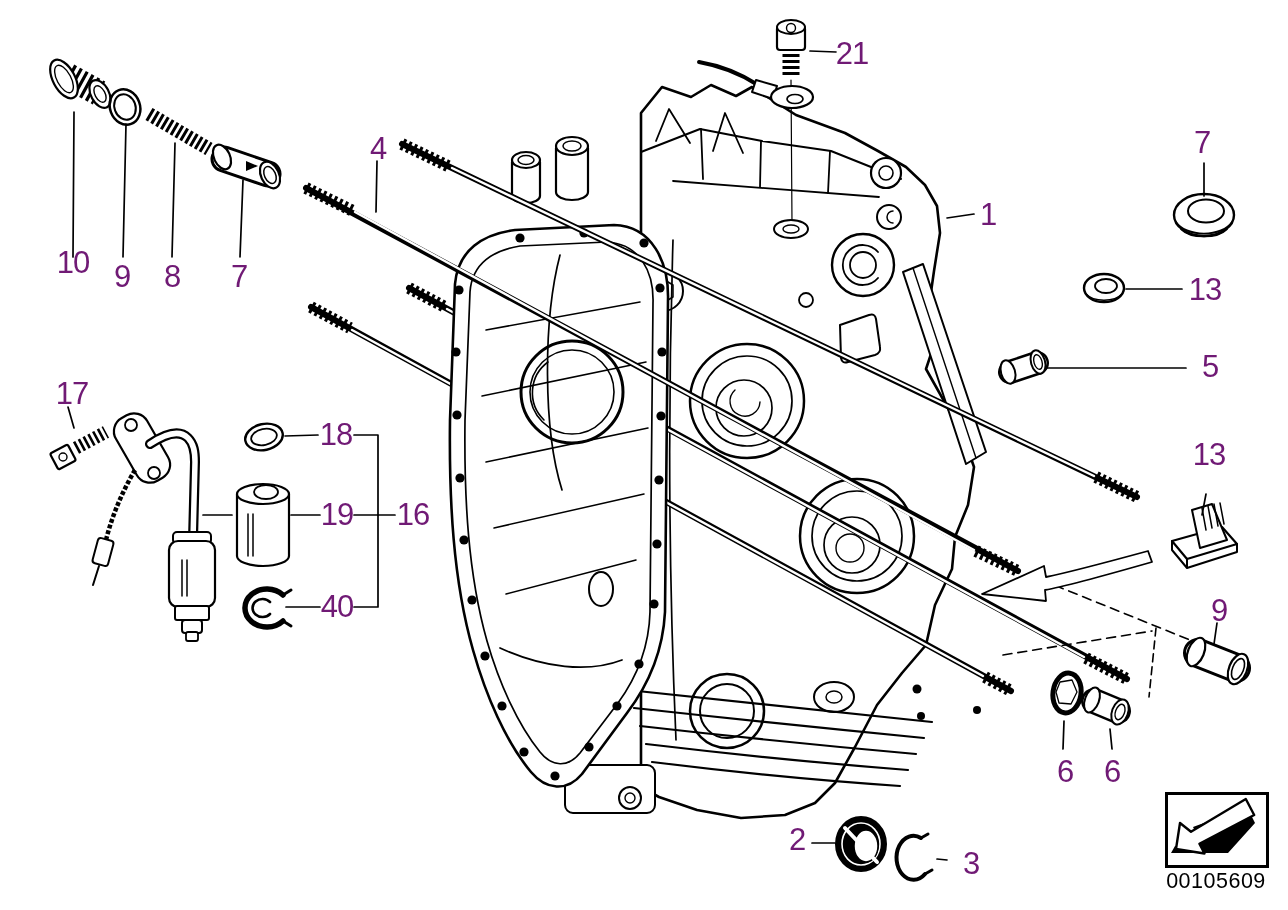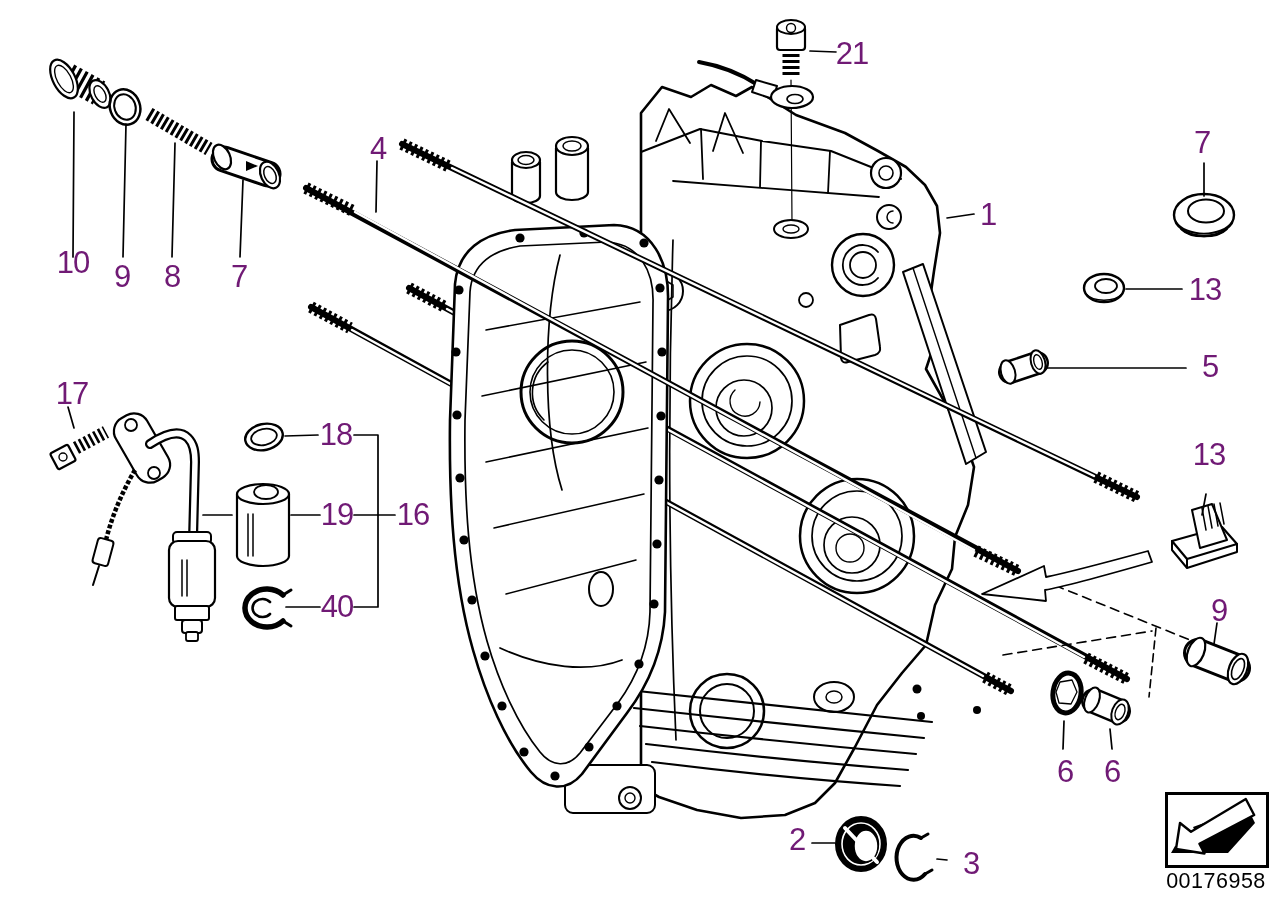--- a/index.html
+++ b/index.html
@@ -324,15 +324,15 @@
   <div class="callout" style="left:337px;top:514px">19</div>
   <div class="callout" style="left:337px;top:606px">40</div>
   <div class="callout" style="left:852px;top:53px">21</div>
 
   <div class="pn-box">
     <svg width="92" height="64" viewBox="0 0 92 64">
       <path d="M 79,12 L 25,32 L 33,48 L 7,51 L 3,58 L 60,58 L 87,28 Z" fill="#000"></path>
       <path d="M 77.8,4 L 86.2,20 L 31.4,48.8 L 36.5,58.5 L 8,54 L 12,28 L 23,36.8 Z" fill="#fff" stroke="#000" stroke-width="2.4" stroke-linejoin="round"></path>
     </svg>
   </div>
-  <div class="pn-text">00176958</div>
+  <div class="pn-text">00105609</div>
 
 </div>
 
 </body></html>

